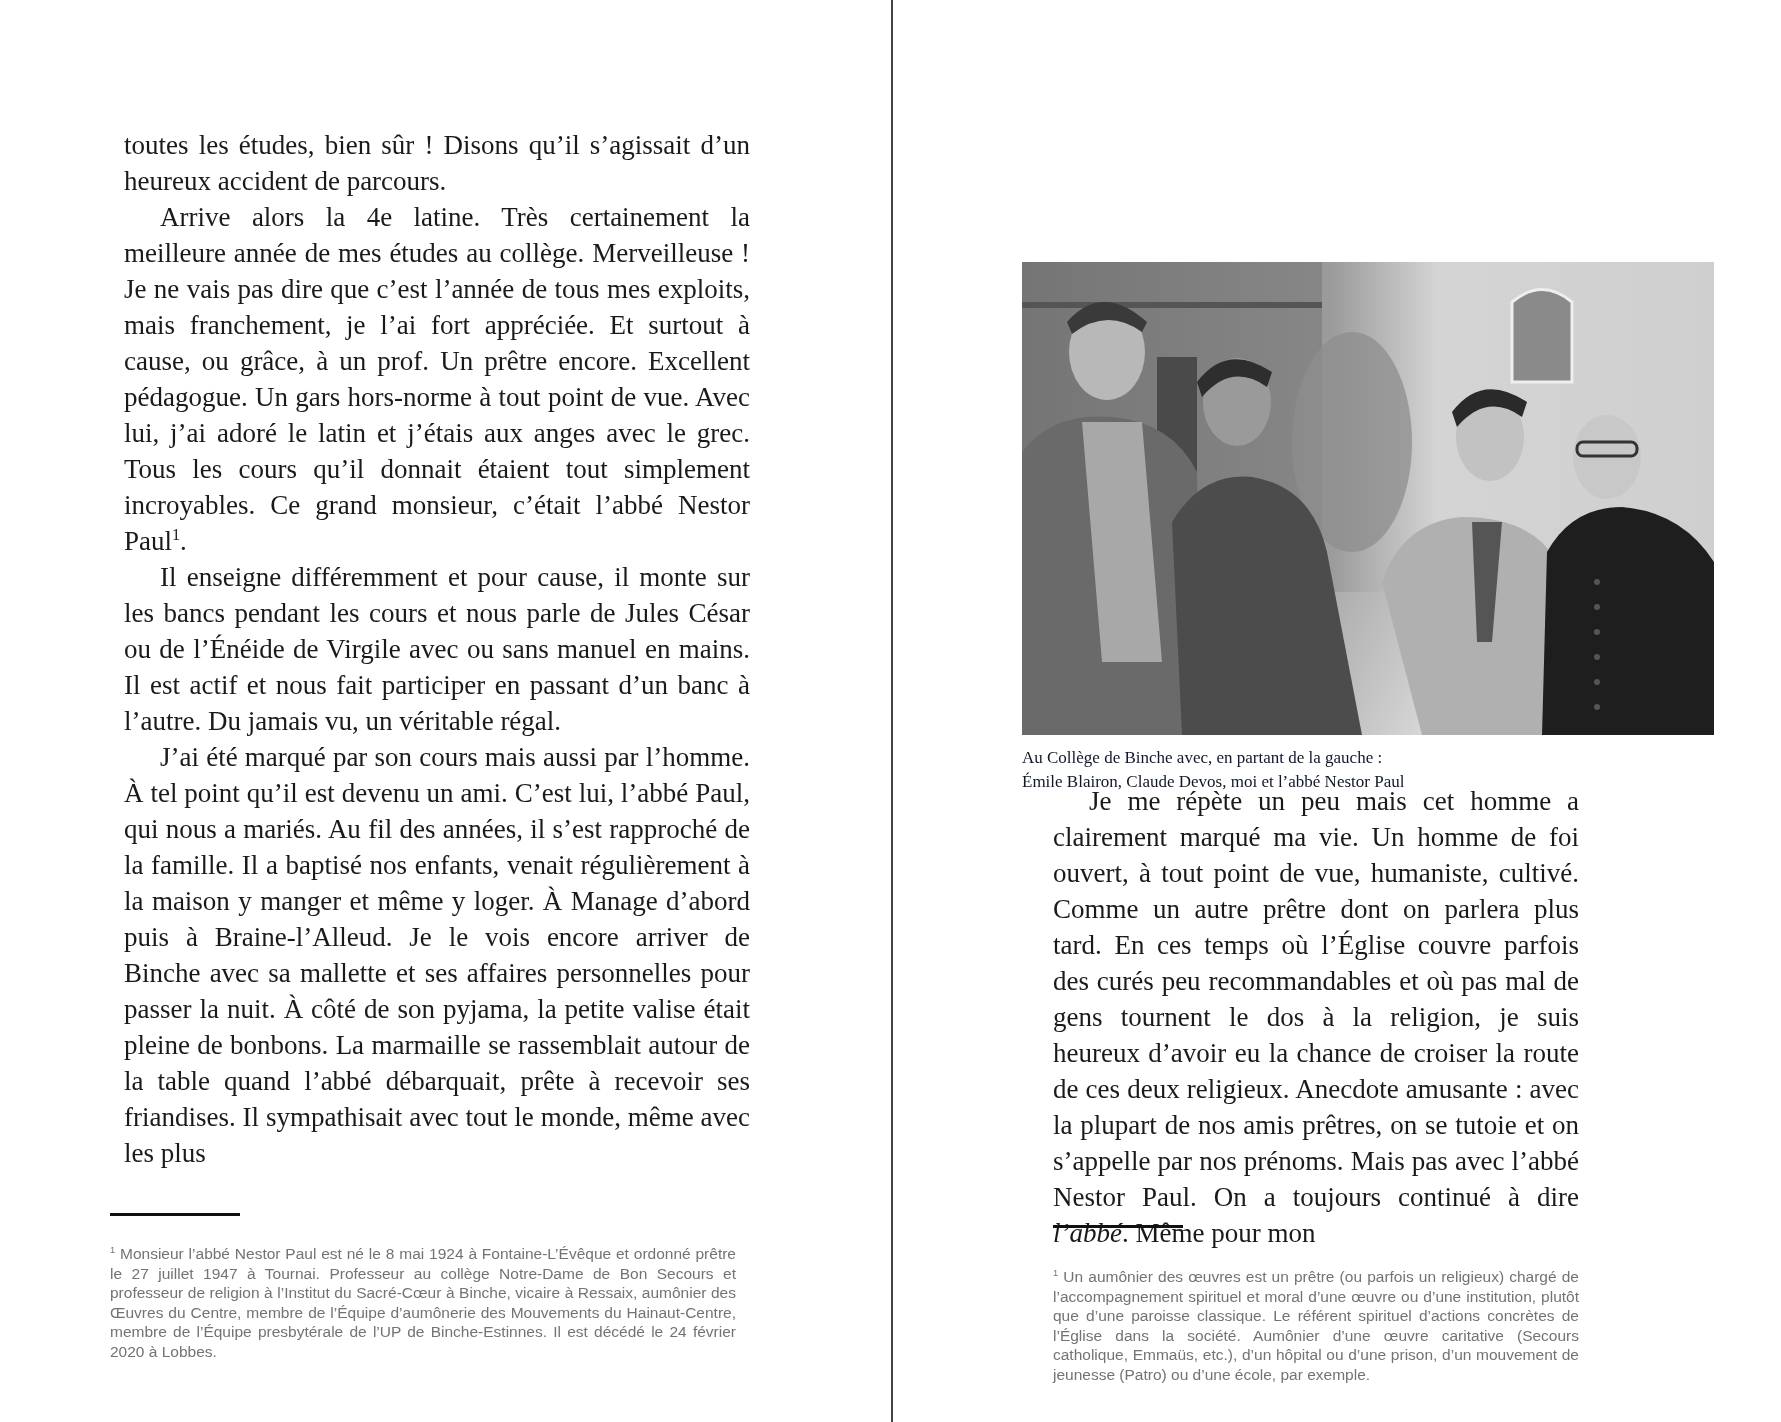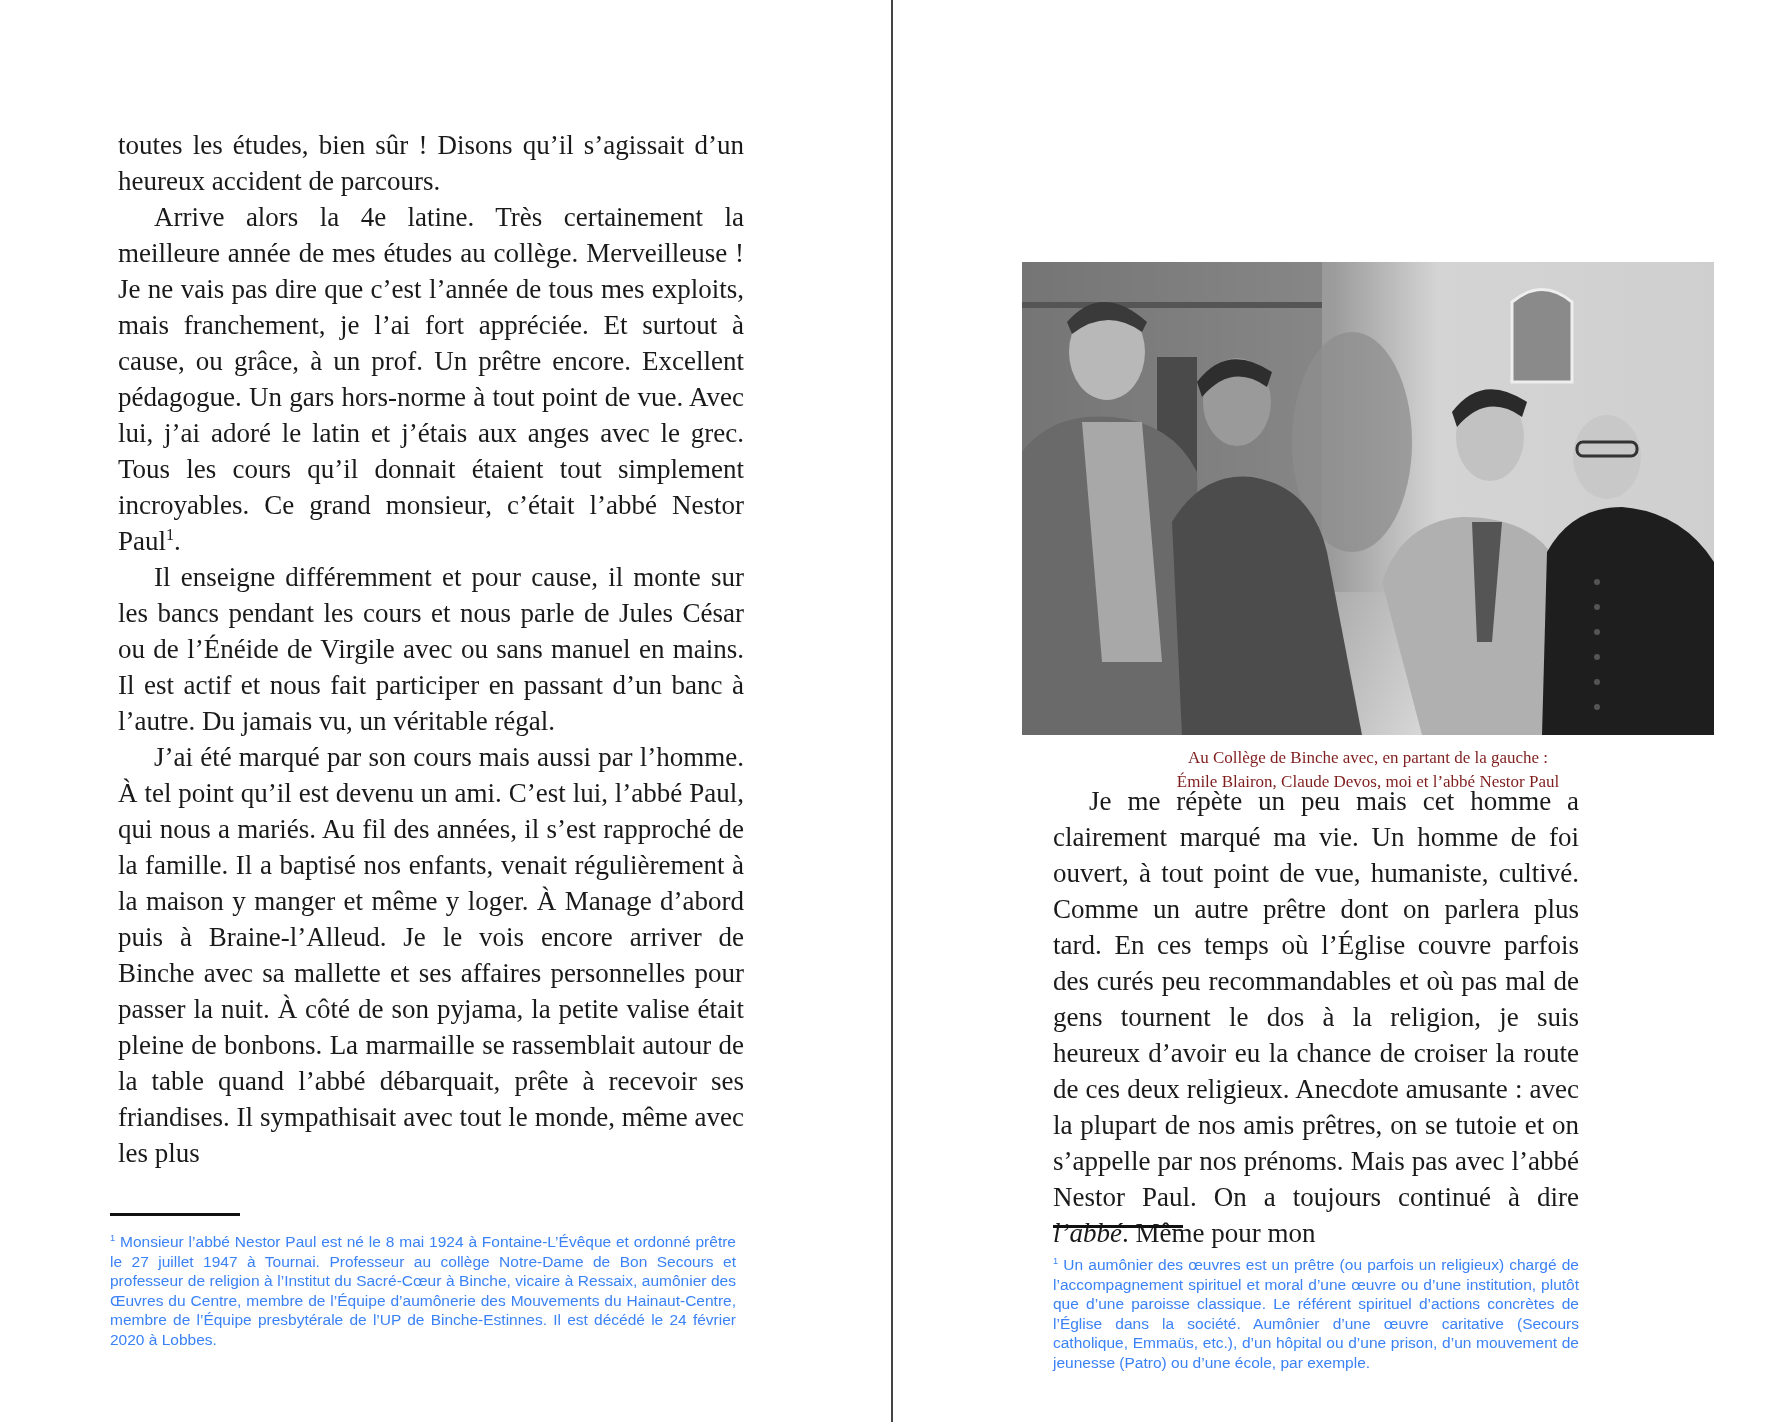--- a/index.html
+++ b/index.html
@@ -12,46 +12,47 @@
     position: absolute;
     font-family: "Liberation Serif", "DejaVu Serif", serif;
     font-size: 27px;
     line-height: 36px;
     text-align: justify;
     color: #1a1a1a;
   }
   .body-text p { margin: 0; text-indent: 0; }
   .body-text p.indent { text-indent: 36px; }
   .body-text p.gap { }
-  .left-text { left: 118px; top: 127px; width: 626px; font-family: Liberation Serif, serif; }
+  .left-text { left: 124px; top: 127px; width: 626px; font-family: Liberation Serif, serif; }
   .right-top { left: 160px; top: 127px; width: 526px; text-align: left; }
   .right-main { left: 160px; top: 783px; width: 526px; }
   .footnote-rule { position: absolute; height: 3px; background: #111; width: 130px; }
   .left-rule { left: 110px; top: 1213px; }
   .right-rule { left: 160px; top: 1225px; }
   .footnote {
     position: absolute;
     font-family: "Liberation Sans", "DejaVu Sans", sans-serif;
     font-size: 15.5px;
     line-height: 19.5px;
     text-align: justify;
-    color: #3b82f6;
+    color: #737373;
+    margin-top: 12px;
   }
   .left-note { left: 110px; top: 1232px; width: 626px; }
   .right-note { left: 160px; top: 1255px; width: 526px; }
   sup { font-size: 60%; line-height: 0; vertical-align: super; }
   .photo {
     position: absolute; left: 129px; top: 262px; width: 692px; height: 473px;
     background: #9a9a9a; overflow: hidden;
   }
   .photo svg { width: 100%; height: 100%; display: block; }
   .caption {
     position: absolute; left: 129px; top: 746px; width: 692px;
     font-family: "Liberation Serif", "DejaVu Serif", serif;
-    font-size: 17px; line-height: 24px; text-align: center; color: #7f1d1d;
+    font-size: 17px; line-height: 24px; color: #0f172a;
   }
   .caption div { display: block; }
   em { font-style: italic; }
 </style>
 </head>
 <body>
 
 <div class="page page-left">
   <div class="body-text left-text">
     <p>toutes les études, bien sûr ! Disons qu’il s’agissait d’un heureux accident de parcours.</p>

